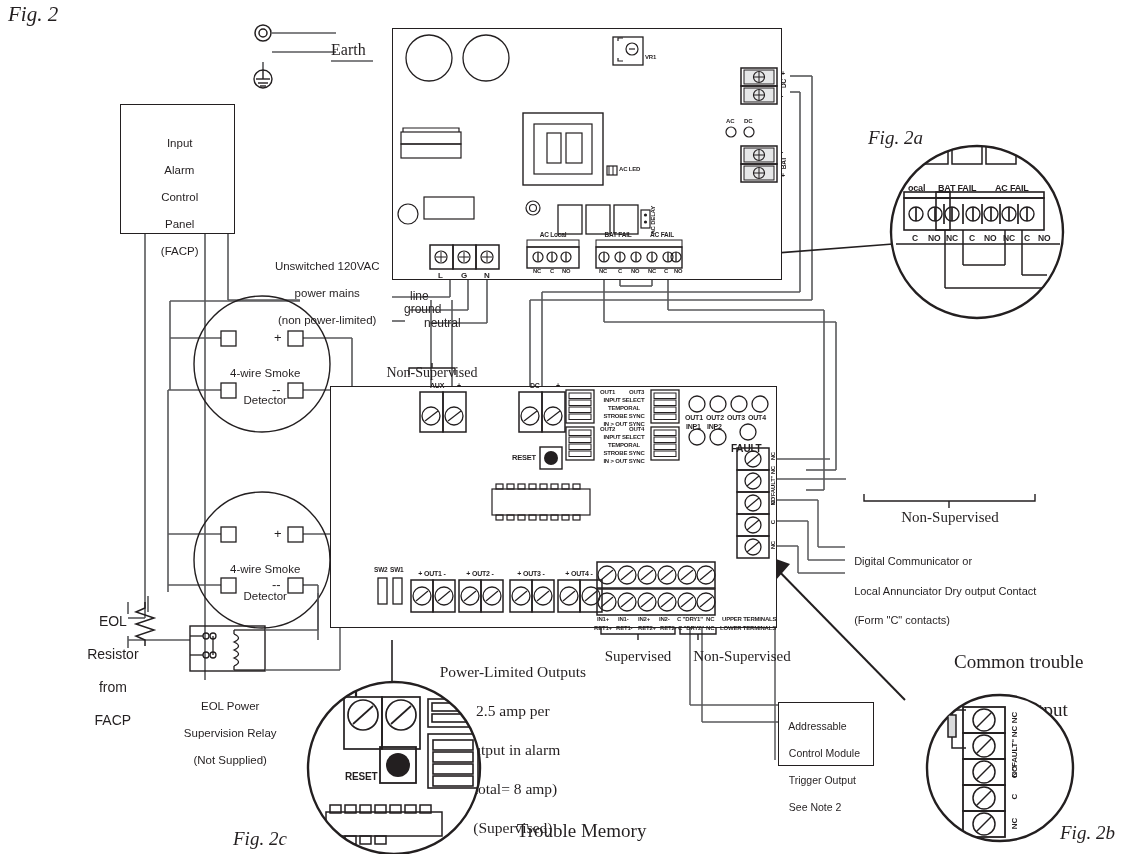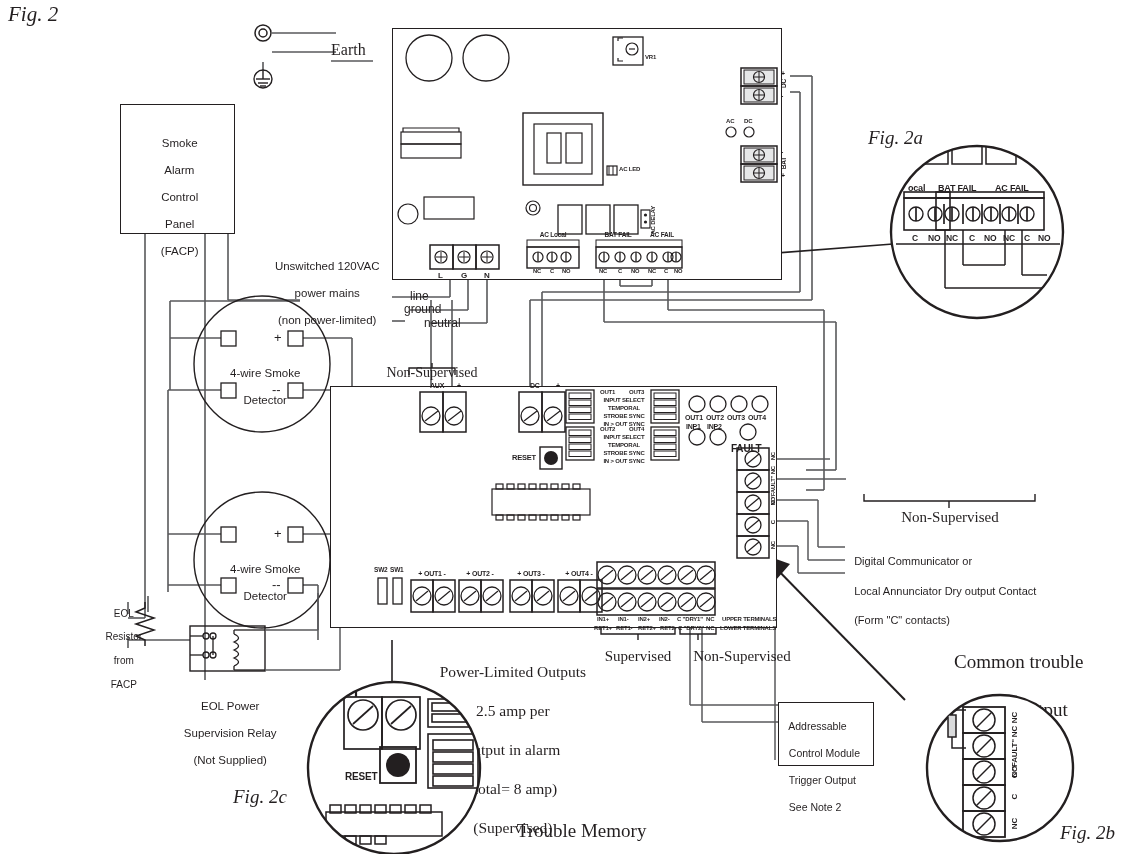--- a/index.html
+++ b/index.html
@@ -169,21 +169,21 @@
     <line x1="256" y1="79" x2="270" y2="79"></line>
     <line x1="258" y1="83" x2="268" y2="83"></line>
     <line x1="260" y1="86" x2="266" y2="86"></line>
   </g>
   <line x1="272" y1="33" x2="336" y2="33" stroke="#58595b" stroke-width="1.6"></line>
 </svg>
 <div class="txt serif" style="left:331px;top:41px;font-size:16px;">Earth</div>
 
 <div style="position:absolute;left:120px;top:104px;width:113px;height:128px;border:1.4px solid #231f20;background:#fff;"></div>
 <div class="txt sans ctr" style="left:120px;top:123px;width:113px;font-size:11.5px;">
-  <span>Smoke</span><br>
+  <span>Input</span><br>
   <span>Alarm</span><br>
   <span>Control</span><br>
   <span>Panel</span><br>
   <span>(FACP)</span>
 </div>
 
 <div style="position:absolute;left:392px;top:28px;width:388px;height:250px;border:1.4px solid #231f20;background:#fff;"></div>
 
 <svg class="layer">
 
@@ -383,21 +383,21 @@
     <line x1="234" y1="666" x2="234" y2="670"></line>
     <line x1="234" y1="630" x2="265" y2="630"></line>
     <line x1="234" y1="670" x2="265" y2="670"></line>
   </g>
   <line x1="265" y1="630" x2="318" y2="630" stroke="#58595b" stroke-width="1.5"></line>
   <line x1="265" y1="670" x2="318" y2="670" stroke="#58595b" stroke-width="1.5"></line>
   <line x1="318" y1="630" x2="318" y2="593" stroke="#58595b" stroke-width="1.5"></line>
   <line x1="318" y1="670" x2="340" y2="670" stroke="#58595b" stroke-width="1.5"></line>
   <line x1="340" y1="670" x2="340" y2="593" stroke="#58595b" stroke-width="1.5"></line>
 </svg>
-<div class="txt sans ctr" style="left:88px;top:596px;width:66px;font-size:10px;">
+<div class="txt sans ctr" style="left:76px;top:596px;width:66px;font-size:14px;">
   <span>EOL</span><br>
   <span>Resistor</span><br>
   <span>from</span><br>
   <span>FACP</span>
 </div>
 <div class="txt sans ctr" style="left:152px;top:686px;width:150px;font-size:11.5px;">
   <span>EOL Power</span><br>
   <span>Supervision Relay</span><br>
   <span>(Not Supplied)</span>
 </div>
@@ -791,21 +791,21 @@
           <rect x="405" y="805" width="11" height="8"></rect>
       <rect x="420" y="805" width="11" height="8"></rect>
       <rect x="345" y="836" width="11" height="8"></rect>
           <rect x="360" y="836" width="11" height="8"></rect>
       <rect x="375" y="836" width="11" height="8"></rect>
     </g>
     <line x1="356" y1="660" x2="356" y2="697" stroke="#231f20" stroke-width="2.2"></line>
   </g>
 </svg>
 <div class="txt tiny-bold" style="left:345px;top:771px;font-size:10px;">RESET</div>
-<div class="txt serif-it" style="left:233px;top:786px;font-size:19px;">Fig. 2c</div>
+<div class="txt serif-it" style="left:233px;top:828px;font-size:19px;">Fig. 2c</div>
 <div class="txt serif ctr" style="left:478px;top:795px;width:198px;font-size:19px;line-height:1.28;">
   <span>Trouble Memory</span><br>
   
 </div>
 
 <svg class="layer">
   <defs>
         <clipPath id="clipB">
           <circle cx="1000" cy="768" r="73"></circle>
         </clipPath>

